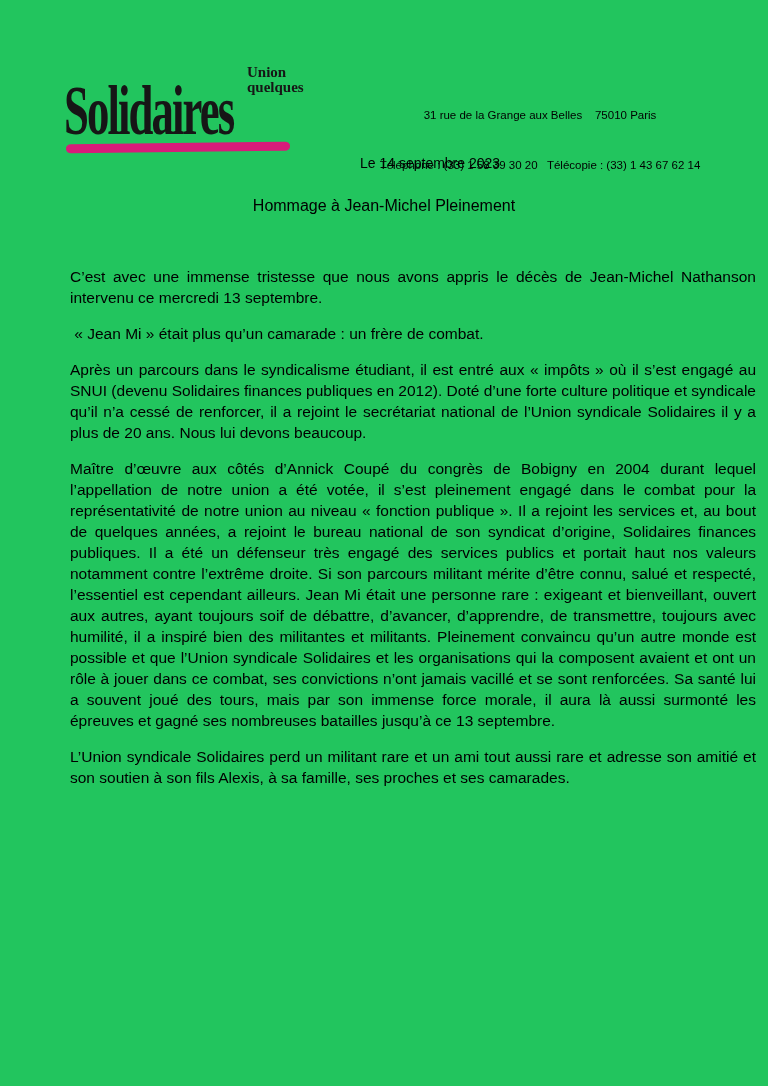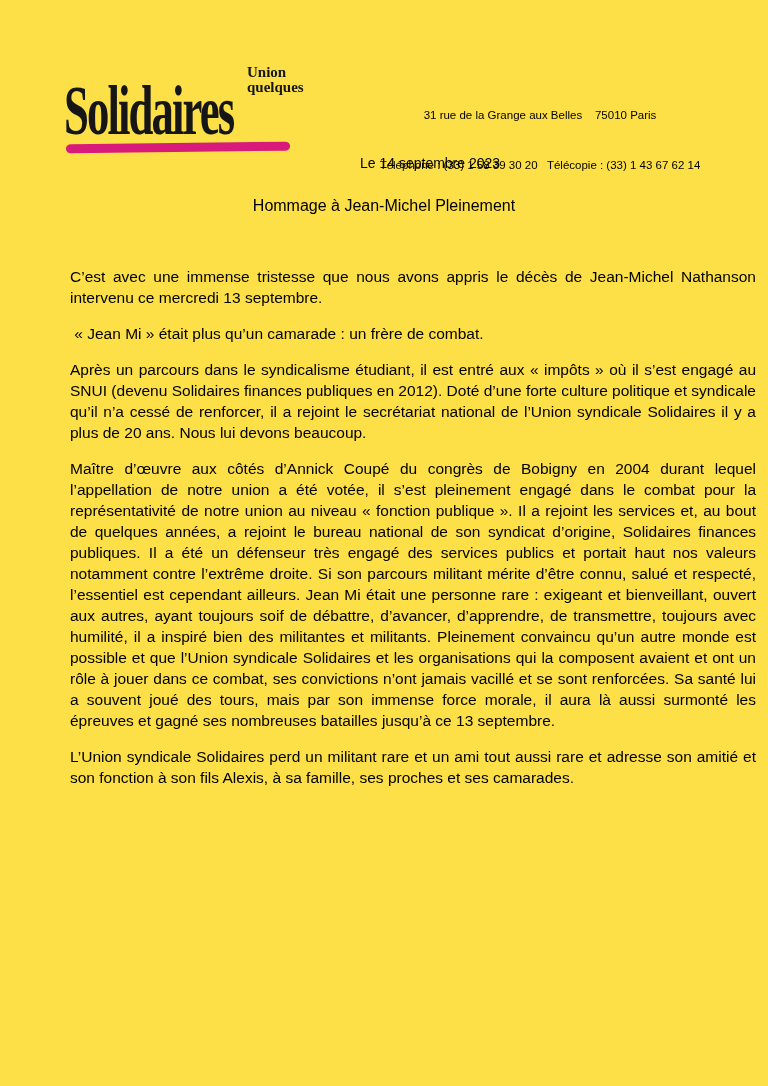--- a/index.html
+++ b/index.html
@@ -1,21 +1,21 @@
 <!DOCTYPE html>
 <html><head>
 <meta charset="utf-8">
 <style>
   html, body { margin: 0; padding: 0; background: #ffffff; }
   .page {
     position: relative;
     width: 768px;
     height: 1086px;
     margin: 0 auto;
-    background: #fde047;
+    background: #22c55e;
     color: #000000;
     font-family: "Liberation Sans", sans-serif;
     overflow: hidden;
   }
 
   
   .logo {
     position: absolute;
     left: 64px;
     top: 58px;
@@ -121,16 +121,16 @@
 
   <div class="date-line">Le 14 septembre 2023</div>
 
   <div class="doc-title">Hommage à Jean-Michel Pleinement</div>
 
   <div class="body-text">
     <p>C’est avec une immense tristesse que nous avons appris le décès de Jean-Michel Nathanson intervenu ce mercredi 13 septembre.</p>
     <p>&nbsp;« Jean Mi » était plus qu’un camarade : un frère de combat.</p>
     <p>Après un parcours dans le syndicalisme étudiant, il est entré aux « impôts » où il s’est engagé au SNUI (devenu Solidaires finances publiques en 2012). Doté d’une forte culture politique et syndicale qu’il n’a cessé de renforcer, il a rejoint le secrétariat national de l’Union syndicale Solidaires il y a plus de 20 ans. Nous lui devons beaucoup.</p>
     <p>Maître d’œuvre aux côtés d’Annick Coupé du congrès de Bobigny en 2004 durant lequel l’appellation de notre union a été votée, il s’est pleinement engagé dans le combat pour la représentativité de notre union au niveau « fonction publique ». Il a rejoint les services et, au bout de quelques années, a rejoint le bureau national de son syndicat d’origine, Solidaires finances publiques. Il a été un défenseur très engagé des services publics et portait haut nos valeurs  notamment contre l’extrême droite. Si son parcours militant mérite d’être connu, salué et respecté, l’essentiel est cependant ailleurs. Jean Mi était une personne rare : exigeant et bienveillant, ouvert aux autres, ayant toujours soif de débattre, d’avancer, d’apprendre, de transmettre, toujours avec humilité, il a inspiré bien des militantes et militants. Pleinement convaincu qu’un autre monde est possible et que l’Union syndicale Solidaires et les organisations qui la composent avaient et ont un rôle à jouer dans ce combat, ses convictions n’ont jamais vacillé et se sont renforcées. Sa santé lui a souvent joué des tours, mais par son immense force morale, il aura là aussi surmonté les épreuves et gagné ses nombreuses batailles jusqu’à ce 13 septembre.</p>
-    <p>L’Union syndicale Solidaires perd un militant rare et un ami tout aussi rare et adresse son amitié et son fonction à son fils Alexis, à sa famille, ses proches et ses camarades.</p>
+    <p>L’Union syndicale Solidaires perd un militant rare et un ami tout aussi rare et adresse son amitié et son soutien à son fils Alexis, à sa famille, ses proches et ses camarades.</p>
   </div>
 
 </div>
 
 </body></html>

